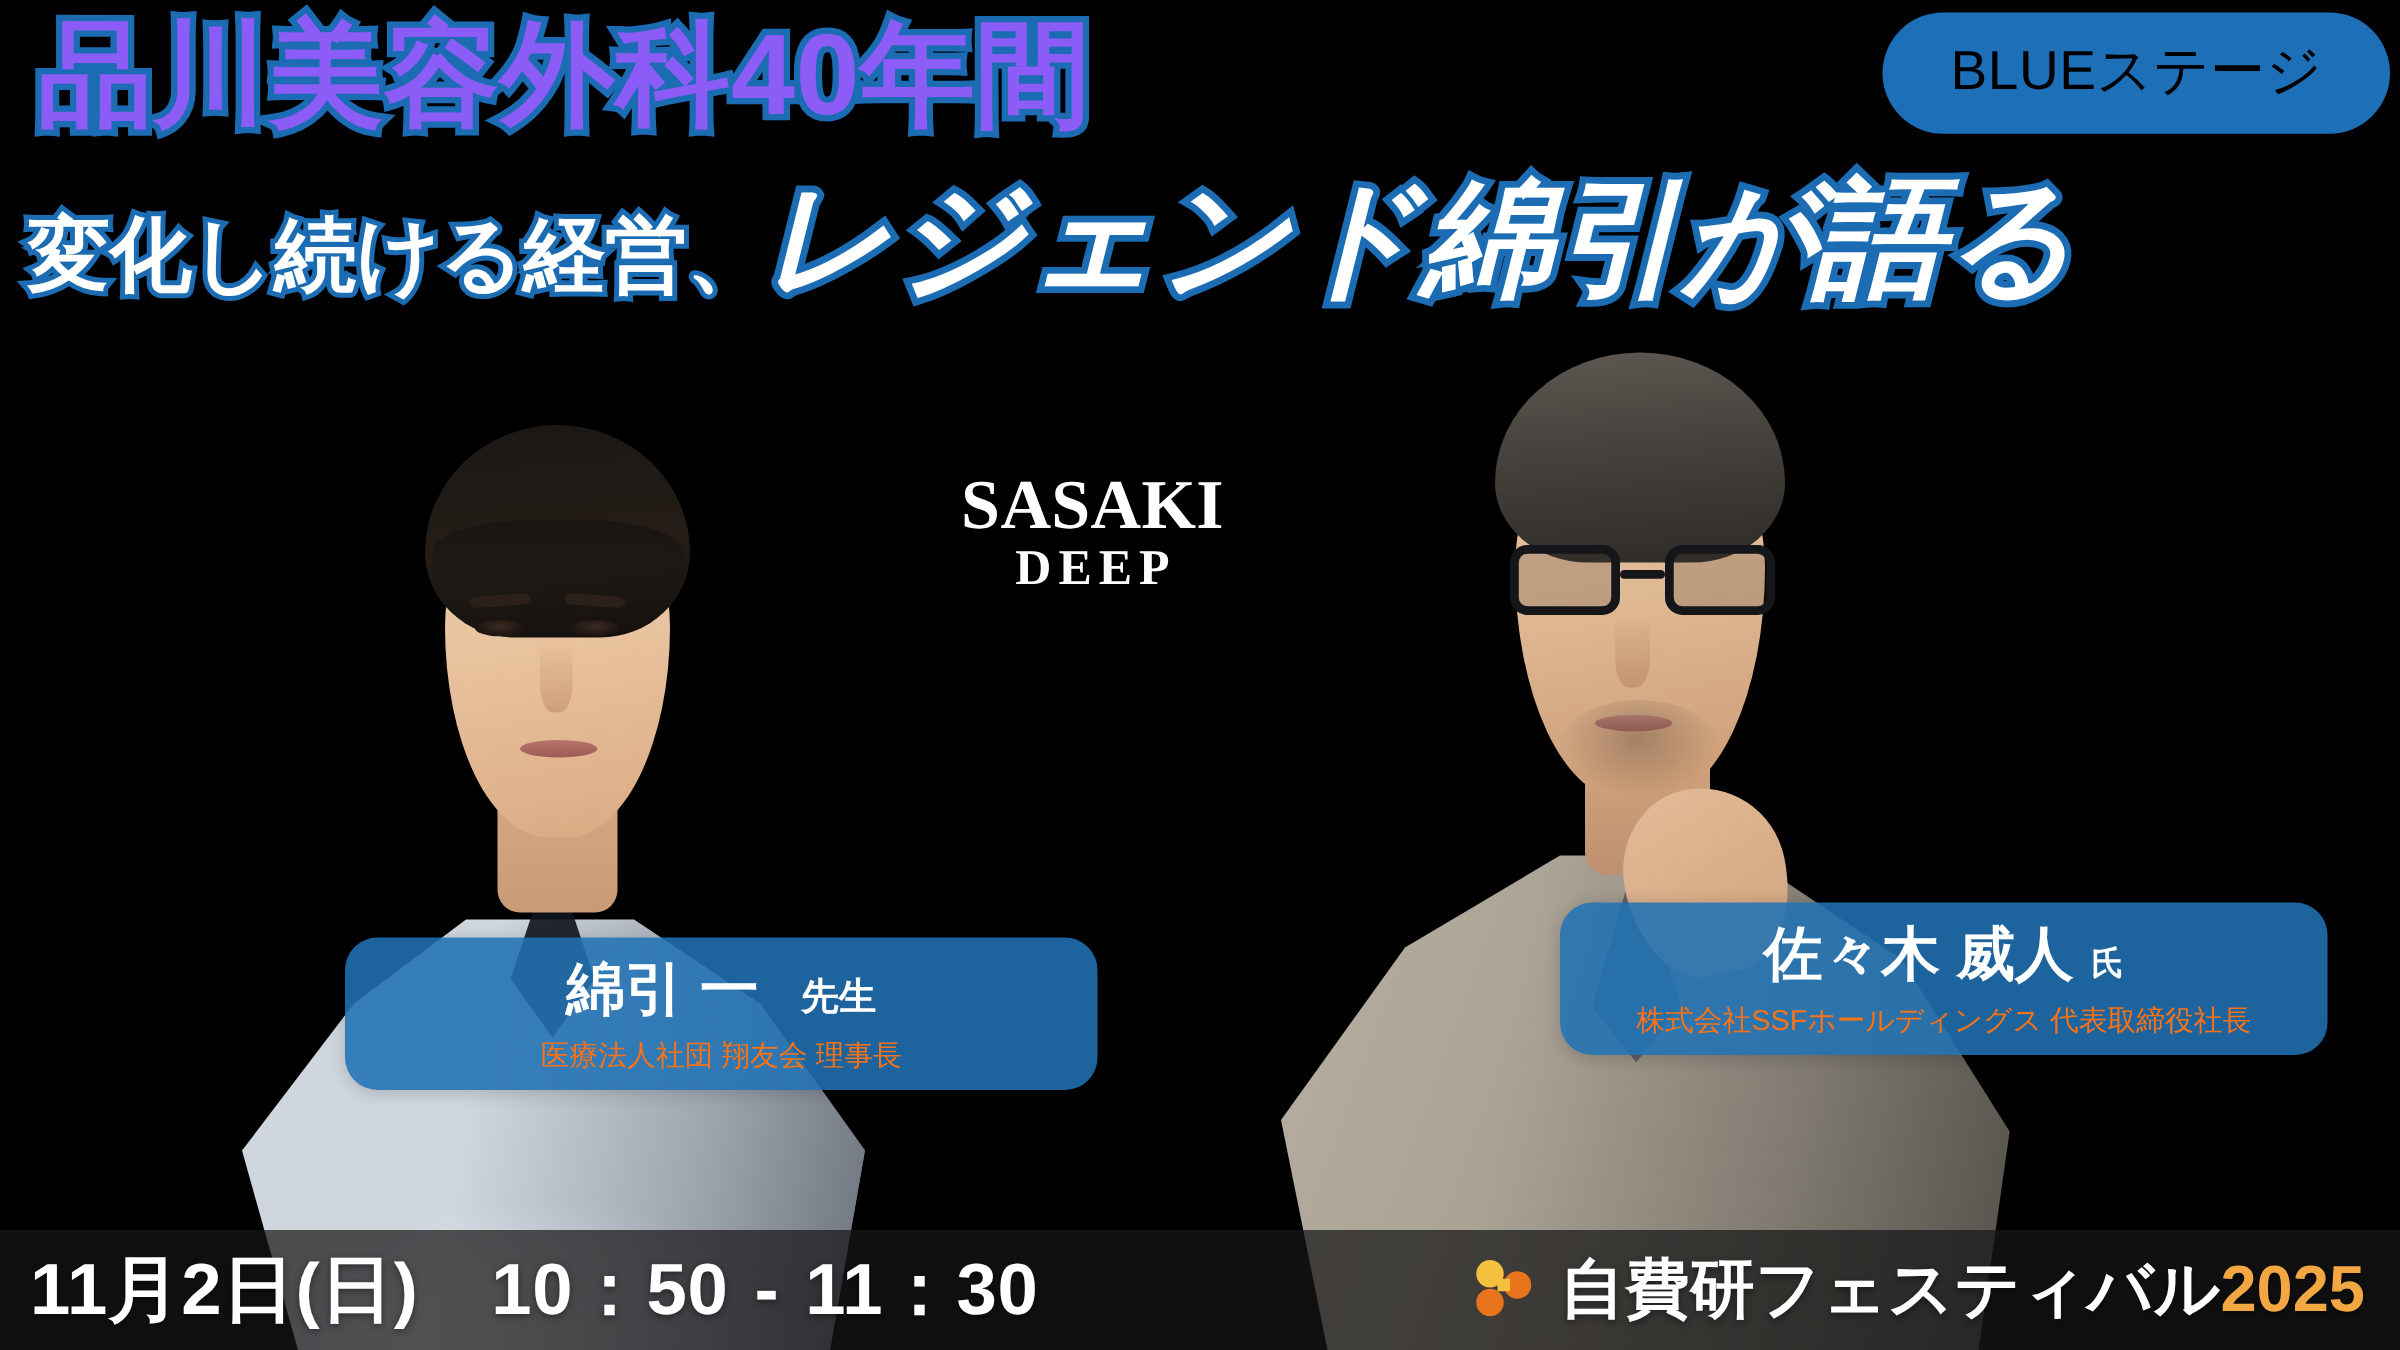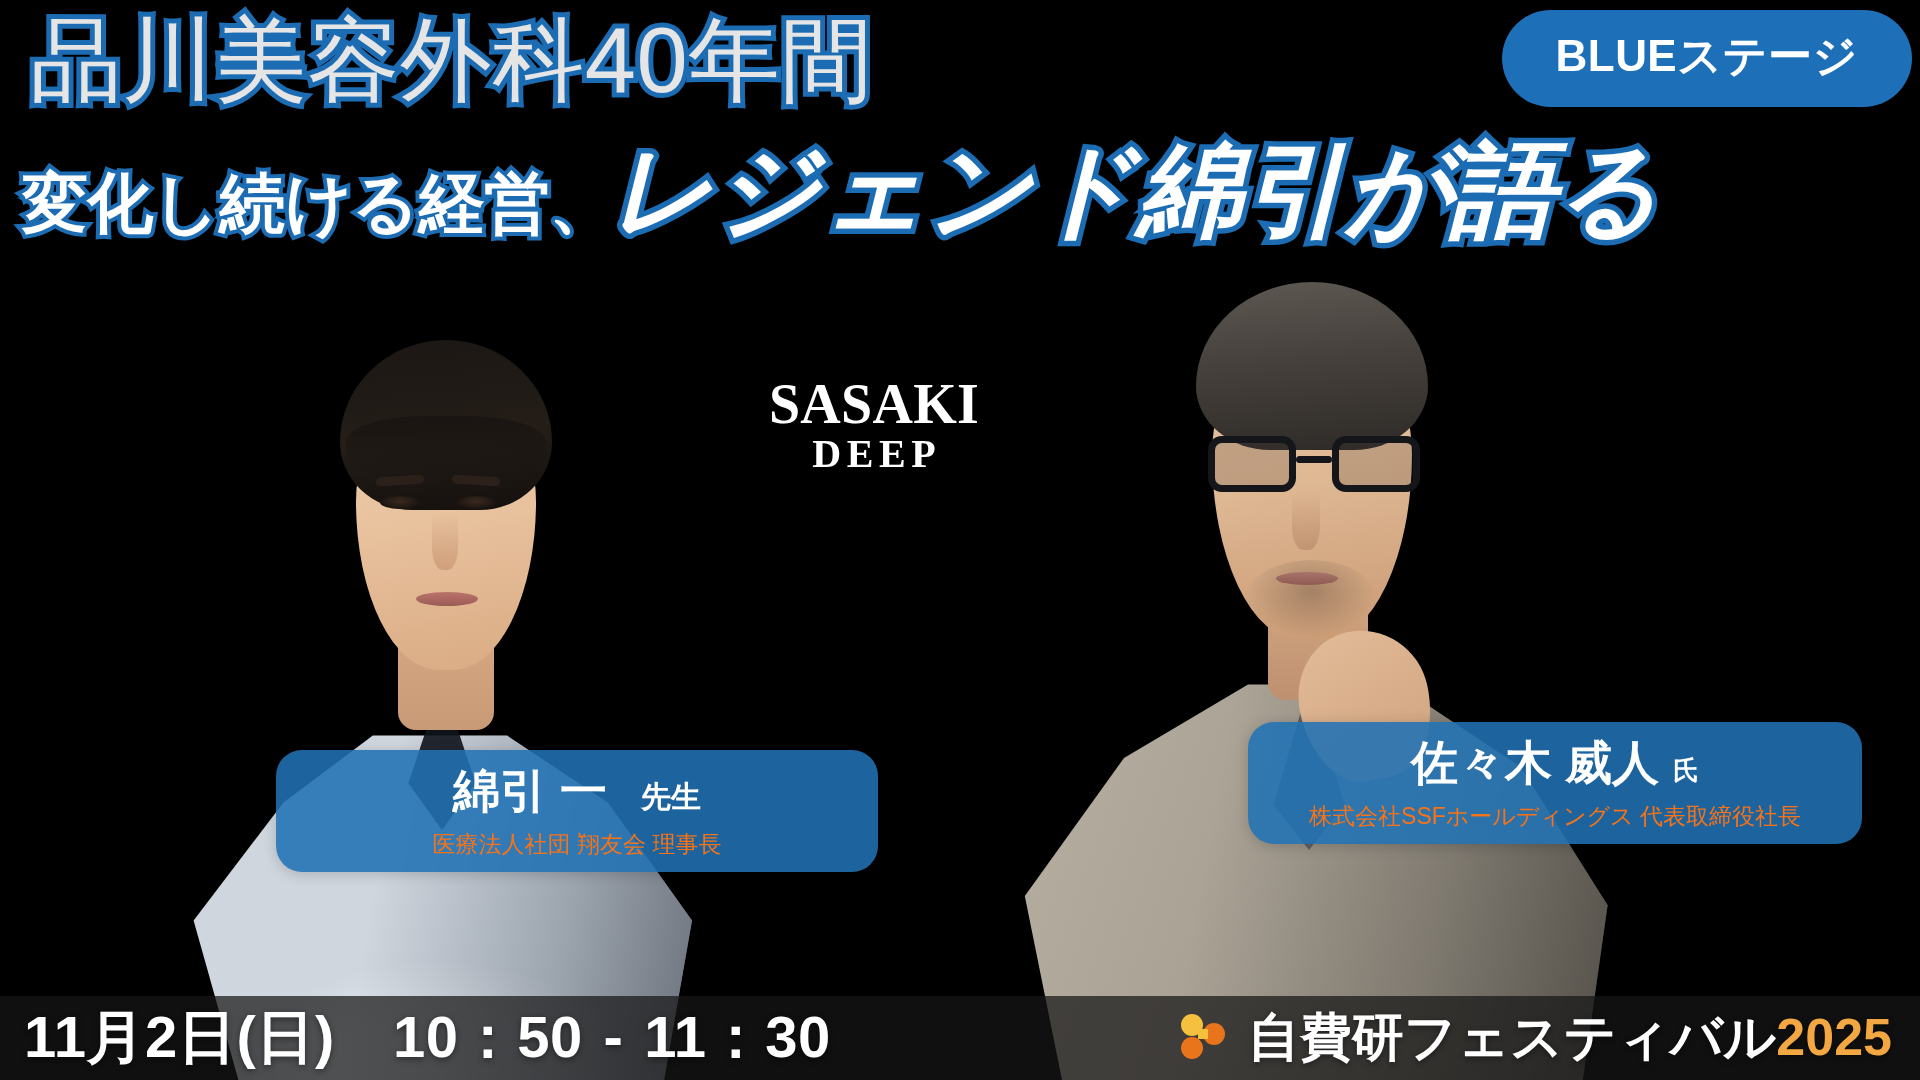--- a/index.html
+++ b/index.html
@@ -157,22 +157,22 @@
   }
 
   
   #headline {
     position:absolute; left:0; top:14px; width:1920px;
     z-index:6;
     pointer-events:none;
   }
   .hl-line {
     white-space:nowrap;
-    font-weight:normal;
-    color:#e5e5e5;
+    font-weight:bold;
+    color:#8b5cf6;
     line-height:1.02;
     -webkit-text-stroke:10px #1b6cb3;
     paint-order: stroke fill;
     letter-spacing:0.005em;
   }
   #hl-line1 {
     font-size:92px;
     margin-left:30px;
     margin-bottom:14px;
   }
@@ -196,21 +196,21 @@
 
   
   #stage-badge {
     position:absolute; right:8px; top:10px;
     background:#1d6fb8;
     border-radius:60px;
     padding:17px 54px 21px;
     z-index:9;
   }
   #stage-badge span {
-    color:#ffffff; font-size:44px; font-weight:bold; white-space:nowrap;
+    color:#000000; font-size:44px; font-weight:normal; white-space:nowrap;
     letter-spacing:.01em;
   }
 
   
   #deep-mark {
     position:absolute; left:724px; top:376px; width:300px;
     text-align:center; z-index:5;font-family:Liberation Serif, serif;
   }
   #deep-mark .l1 {
     color:#fff; font-weight:bold; font-size:56px; line-height:1.02;
@@ -242,21 +242,21 @@
     color:#f97316; font-size:23px; font-weight:normal;
     margin-top:14px; white-space:nowrap; line-height:1.2;
   }
   #nameplate-left  { left:276px;  top:750px; width:602px; }
   #nameplate-right { left:1248px; top:722px; width:614px; }
   #nameplate-left .np-name .honor { margin-left:34px; }
   #nameplate-right .np-name .honor { font-size:26px; margin-left:14px; }
 
   
   #bottom-bar {
-    position:absolute; left:0; bottom:0; width:1920px; height:84px;
+    position:absolute; left:0; bottom:0; width:1920px; height:96px;
     background:rgba(22,22,22,.72);
     z-index:8;
     display:flex; align-items:center; justify-content:space-between;
     padding:0 28px 0 24px;
   }
   #datetime {
     color:#fff; font-size:58px; font-weight:bold; white-space:nowrap;
     letter-spacing:.01em;
     text-shadow:0 2px 6px rgba(0,0,0,.45);
   }

